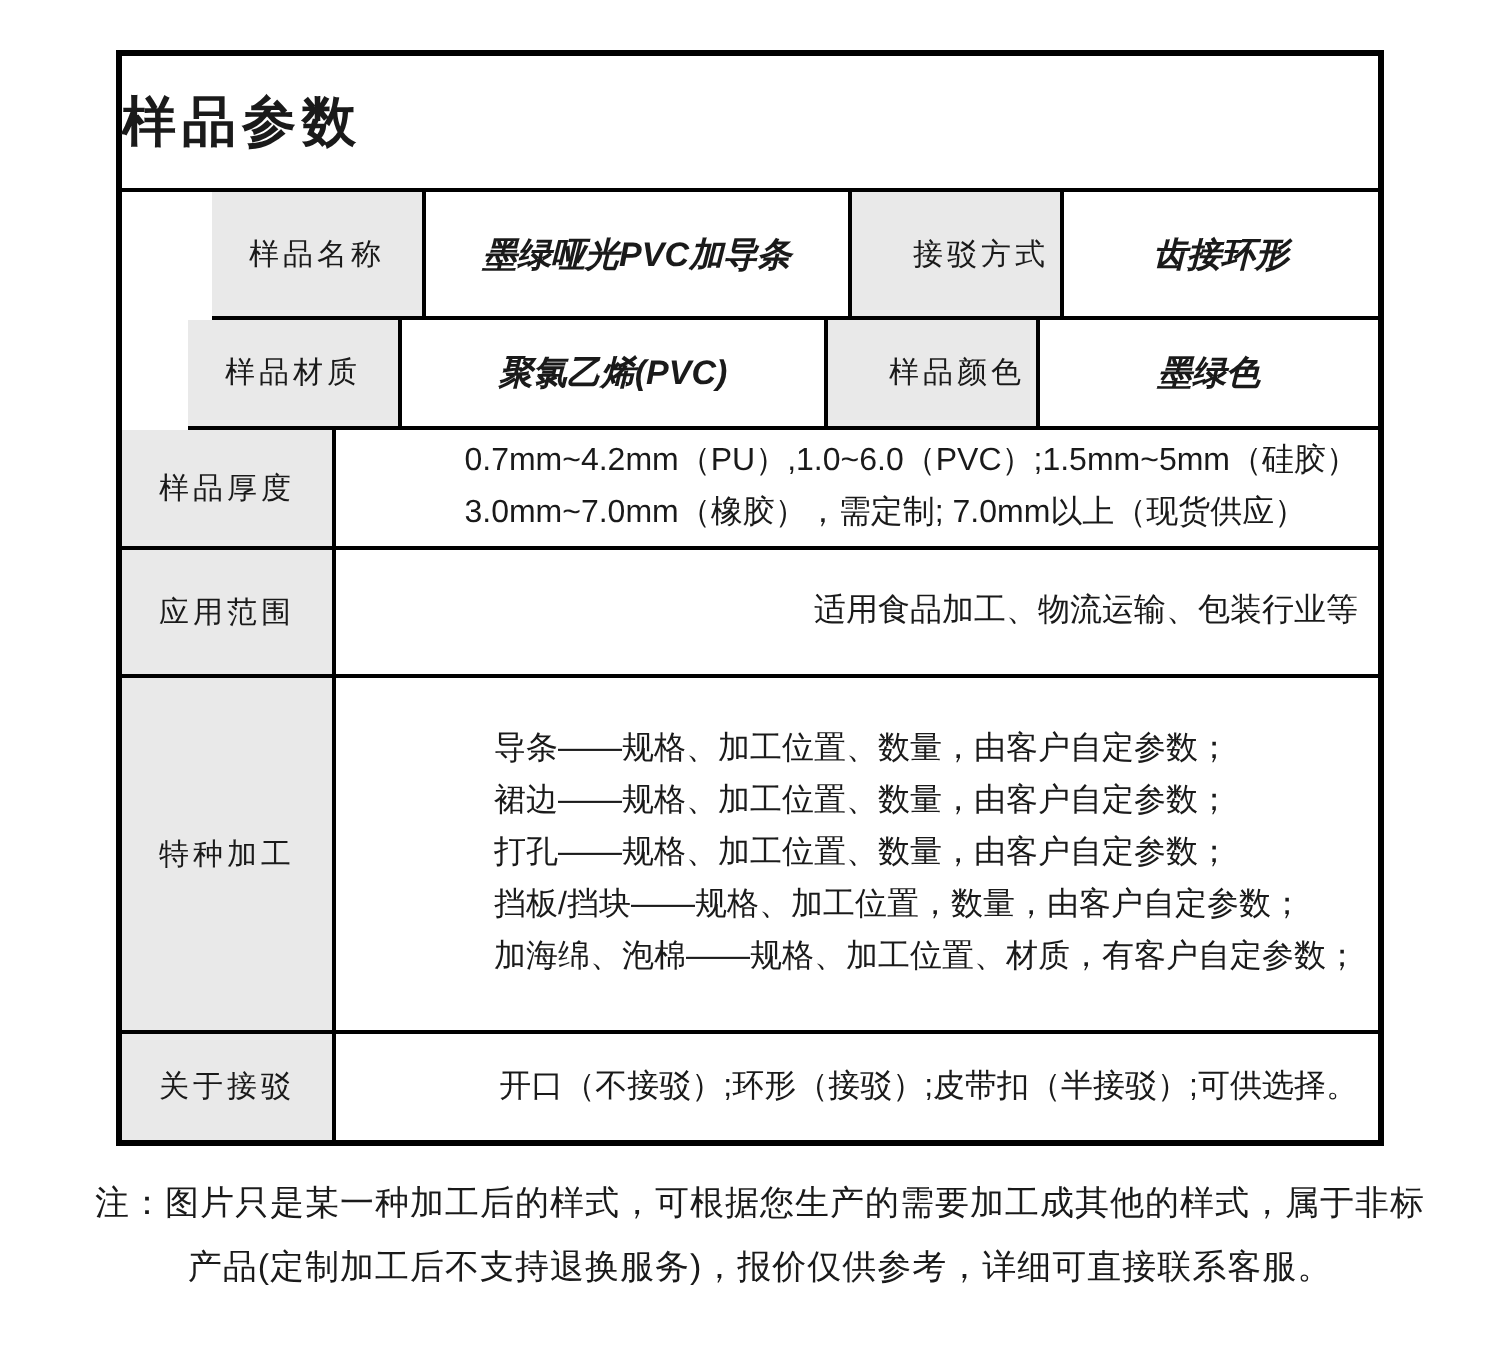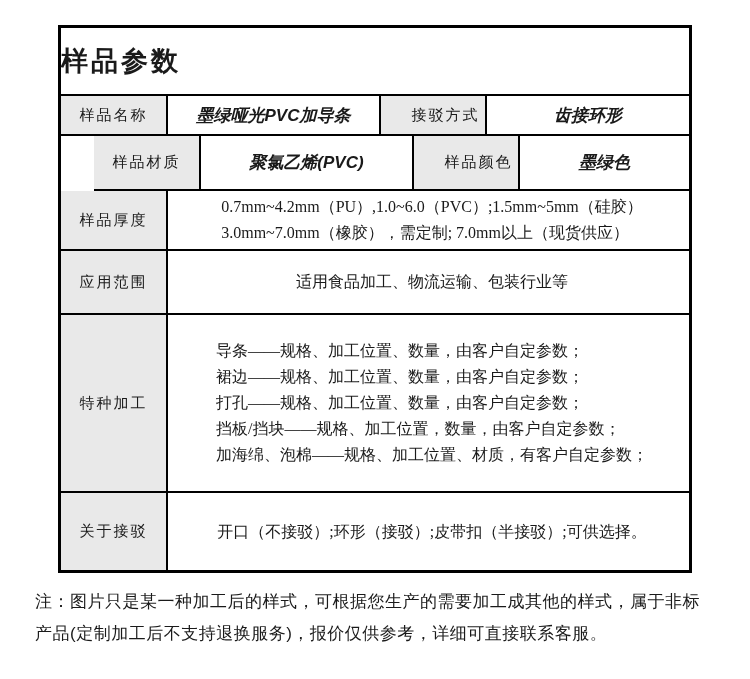--- a/index.html
+++ b/index.html
@@ -47,45 +47,45 @@
     text-align: center;
   }
   .value-cell-center {
     justify-content: center;
     font-weight: bold;
     font-size: 17px;
     text-align: center;
     font-style: italic;
   }
   .value-cell-left {
-    justify-content: center;
+    justify-content: flex-end;
     padding-left: 17px;
     padding-right: 10px;
     font-size: 16px;
     line-height: 26px;
-    font-family: Liberation Serif, serif;
   }
   .w-c1 { width: 105px; }
   .w-c2 { width: 213px; }
   .w-c3 { width: 106px; padding-left: 25px; }
   .w-c4 { flex: 1; }
   .w-rest { flex: 1; }
-  .r-pair1 { height: 40px; }
+  .r-pair1 { height: 64px; margin-left: 45px; }
   .r-pair2 { height: 55px; margin-left: 33px; }
   .r-thick { height: 60px; }
   .r-apply { height: 64px; }
   .r-special { height: 178px; }
   .r-joint { flex: 1; }
   .note {
     position: absolute;
     left: 35px; top: 586px;
     width: 690px;
     font-size: 17px;
     line-height: 32px;
     letter-spacing: 0.5px;
+    text-align: center;
   }
 </style>
 </head>
 <body>
 
 <div class="spec-table">
 
   <div class="trow title-row">
     <div class="table-title">样品参数</div>
   </div>

